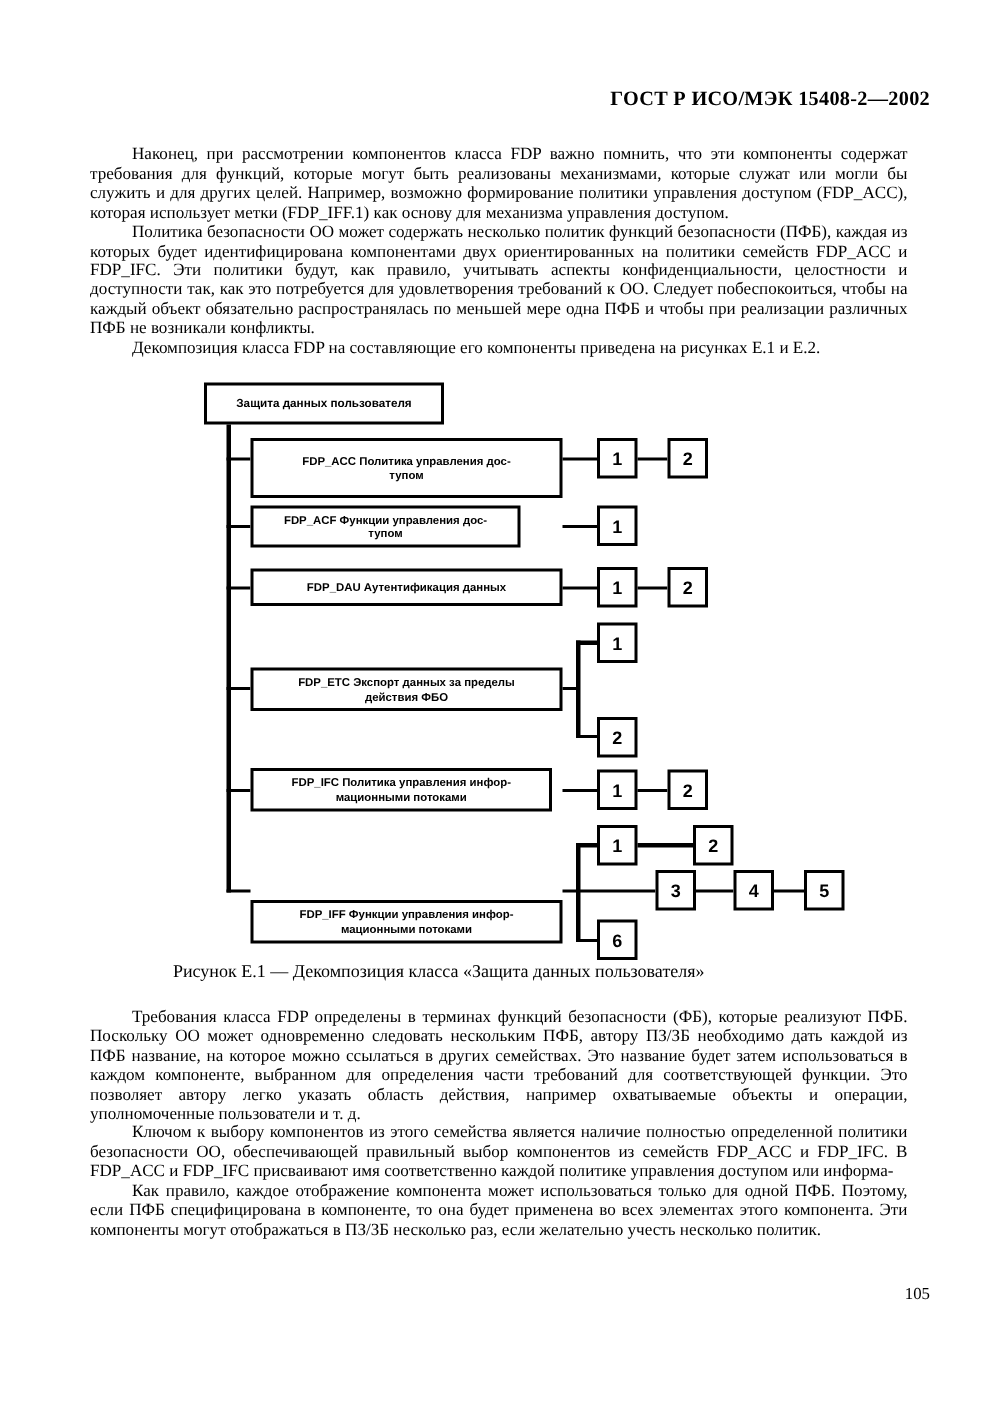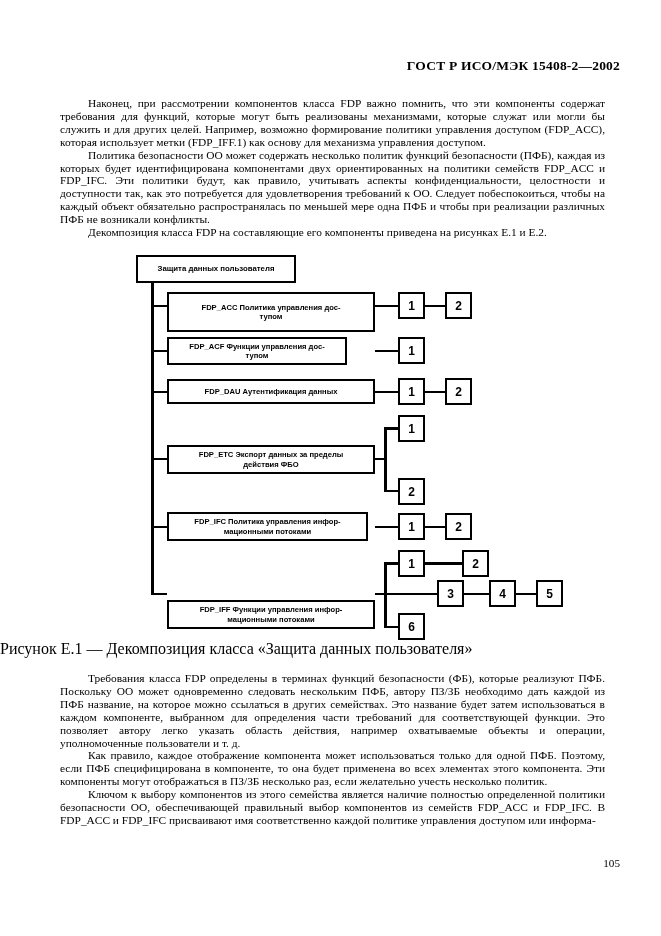--- a/index.html
+++ b/index.html
@@ -78,22 +78,22 @@
     font-size:12px;
   }
   .ln {
     position:absolute;
     background:#000;
   }
   .caption {
     position:absolute;
     left:0; top:640px;
     width:585px;
-    text-align:left;
-    font-size:16px;
+    text-align:center;
+    font-size:12px;
     font-family:"Liberation Serif", serif;
   }
   .pagenum {
     position:absolute;
     right:57px; top:857px;
     font-size:11.2px;
     font-family:"Liberation Serif", serif;
   }
 </style>
 </head>
@@ -211,19 +211,19 @@
     <div class="numbox" style="left:398px; top:613px; width:27px; height:27px;">
       <span>6</span>
     </div>
 
   </div>
 
   <div class="caption">Рисунок Е.1 — Декомпозиция класса «Защита данных пользователя»</div>
 
   <div class="body-col block-bottom">
     <p class="para">Требования класса FDP определены в терминах функций безопасности (ФБ), которые реализуют ПФБ. Поскольку ОО может одновременно следовать нескольким ПФБ, автору ПЗ/ЗБ необходимо дать каждой из ПФБ название, на которое можно ссылаться в других семействах. Это название будет затем использоваться в каждом компоненте, выбранном для определения части требований для соответствующей функции. Это позволяет автору легко указать область действия, например охватываемые объекты и операции, уполномоченные пользователи и т. д.</p>
+    <p class="para">Ключом к выбору компонентов из этого семейства является наличие полностью определенной политики безопасности ОО, обеспечивающей правильный выбор компонентов из семейств FDP_ACC и FDP_IFC. В FDP_ACC и FDP_IFC присваивают имя соответственно каждой политике управления доступом или информа-</p>
     <p class="para">Как правило, каждое отображение компонента может использоваться только для одной ПФБ. Поэтому, если ПФБ специфицирована в компоненте, то она будет применена во всех элементах этого компонента. Эти компоненты могут отображаться в ПЗ/ЗБ несколько раз, если желательно учесть несколько политик.</p>
-    <p class="para">Ключом к выбору компонентов из этого семейства является наличие полностью определенной политики безопасности ОО, обеспечивающей правильный выбор компонентов из семейств FDP_ACC и FDP_IFC. В FDP_ACC и FDP_IFC присваивают имя соответственно каждой политике управления доступом или информа-</p>
   </div>
 
   <div class="pagenum">105</div>
 
 </div>
 
 </body></html>

